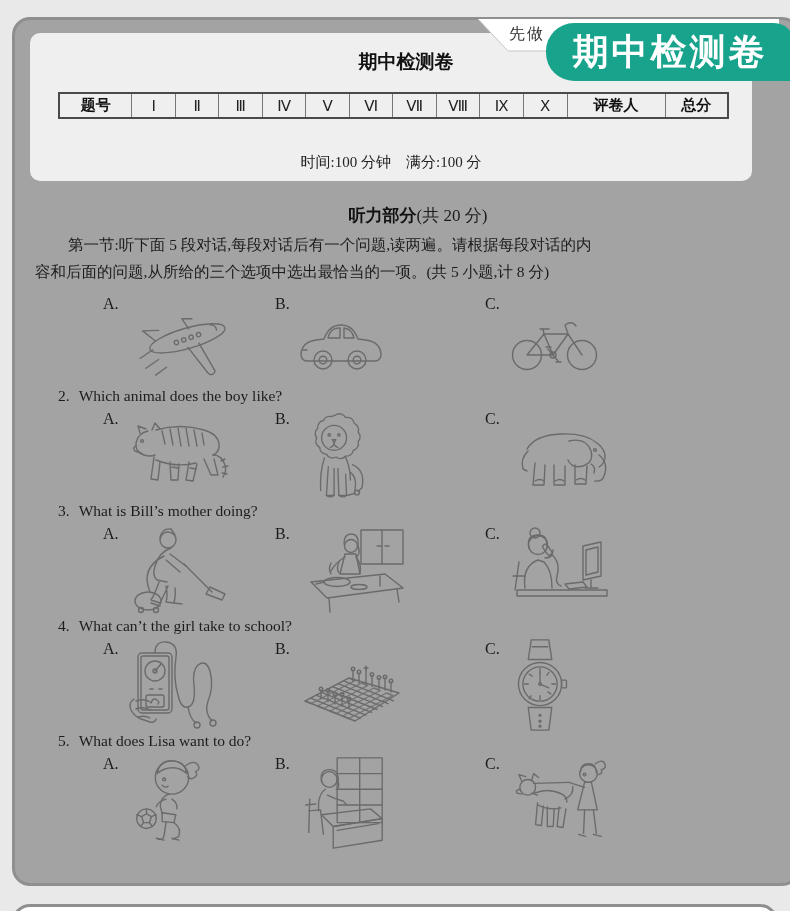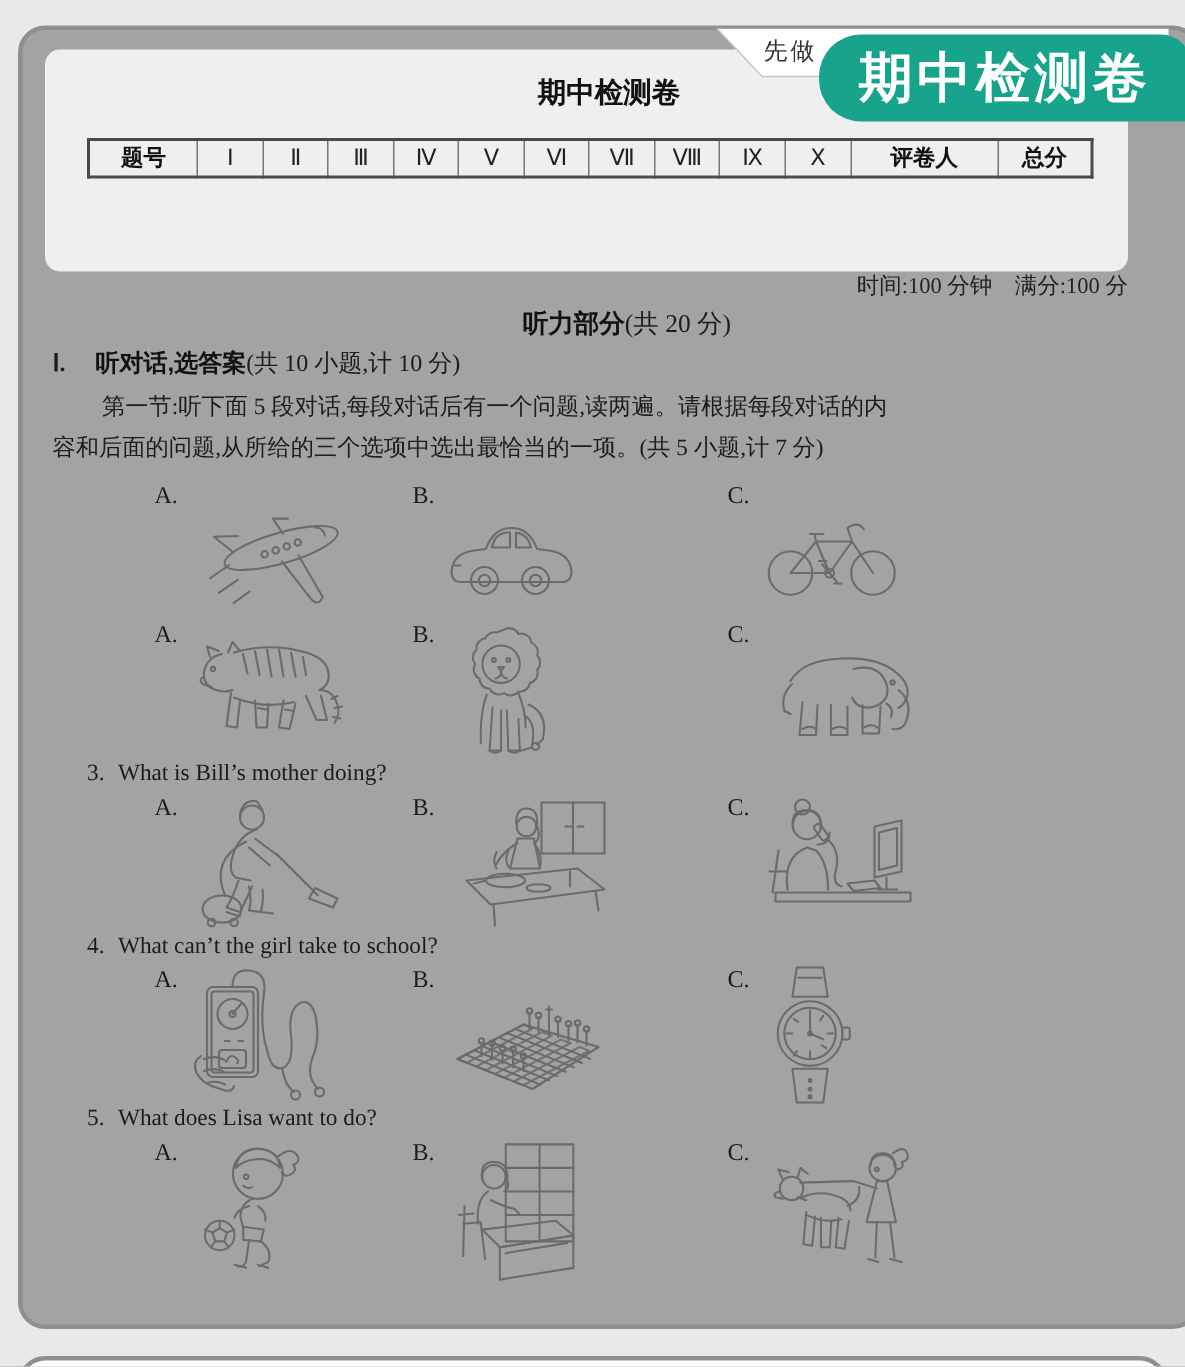--- a/index.html
+++ b/index.html
@@ -44,22 +44,22 @@
     border-collapse:collapse;table-layout:fixed;
     border:2px solid #4a4a4a;
   }
   table.score-table td{
     border:1px solid #777;height:23px;text-align:center;vertical-align:middle;
     font-size:15px;padding:0;
   }
   td.zh{font-family:"Liberation Sans", sans-serif;font-weight:bold;font-size:14px;color:#111;}
   td.num{font-family:"Liberation Serif", serif;font-size:16px;color:#222;}
   .meta{
-    position:absolute;left:15px;top:133px;width:722px;text-align:right;
-    font-size:15px;color:#222;margin-top:28px;
+    position:absolute;left:15px;top:133px;width:722px;text-align:center;
+    font-size:15px;color:#222;
   }
   .content{position:absolute;left:20px;right:12px;top:184px;}
   .section-title{text-align:center;font-size:17px;height:23px;}
   .section-title .bold,.part-heading .bold{
     font-family:"Liberation Sans", sans-serif;font-weight:bold;color:#111;padding-left:16px;
   }
   .section-title .ser,.part-heading .ser{font-family:"Liberation Serif", serif;font-weight:normal;}
   .part-heading{margin-top:5px;font-size:16px;height:22px;}
   .part-heading .numeral{font-family:"Liberation Serif", serif;font-weight:bold;margin-right:4px;}
   .instr{font-size:15.5px;line-height:27px;text-indent:33px;margin-top:4px;}
@@ -129,26 +129,23 @@
     </table>
 
   <div class="meta">时间:100 分钟　满分:100 分</div>
 
   <div class="content">
 
     <div class="section-title">
       <span class="bold">听力部分</span><span class="ser">(共 20 分)</span>
     </div>
 
-    <div class="part-heading">
-      <span class="numeral">Ⅰ.</span><span class="bold">听对话,选答案</span><span class="ser">(共 10 小题,计 10 分)</span>
-    </div>
 
     <div class="instr">第一节:听下面 5 段对话,每段对话后有一个问题,读两遍。请根据每段对话的内</div>
-    <div class="instr2">容和后面的问题,从所给的三个选项中选出最恰当的一项。(共 5 小题,计 7 分)</div>
+    <div class="instr2">容和后面的问题,从所给的三个选项中选出最恰当的一项。(共 5 小题,计 8 分)</div>
 
     <div class="question" style="margin-top:9px">
       <div class="opts">
         <div class="opt">
           <span class="opt-label">A.</span>
           <svg class="ill" width="118" height="86" viewBox="0 0 120 88">
             <g transform="rotate(-16 60 44)">
               <ellipse cx="62" cy="46" rx="40" ry="10.5"></ellipse>
               <circle cx="50" cy="47" r="2.2"></circle>
                 <circle cx="58" cy="46.5" r="2.2"></circle>
@@ -184,20 +181,21 @@
               <path d="M37,28 l-1,-5"></path>
             <path d="M61,28 l-3,-9 q7,-5 11,1"></path>
             <circle cx="46" cy="49" r="3"></circle>
               <path d="M41,43 l10,12 M39,41 l5,0 M49,56 l5,0"></path>
           </svg>
         </div>
       </div>
     </div>
 
     <div class="question">
+      <div class="q-line"><span class="q-num">2.</span><span class="q-text">Which animal does the boy like?</span></div>
       <div class="opts">
         <div class="opt">
           <span class="opt-label">A.</span>
           <svg class="ill mt6" width="110" height="82" viewBox="0 0 110 82">
             <path d="M22,16 q-10,2 -12,12 q-1,9 8,12 q6,2 11,0"></path>
             <path d="M14,18 l-2,-7 l8,3 M26,15 l3,-7 l5,6"></path>
             <circle cx="16" cy="26" r="1.4" fill="#444" stroke="none"></circle>
             <path d="M10,31 q-4,2 -1,5 l6,2"></path>
             <path d="M30,15 q24,-7 48,0 q14,4 15,14 q1,8 -6,11"></path>
             <path d="M87,40 q9,0 12,10 q2,6 -2,12"></path>

